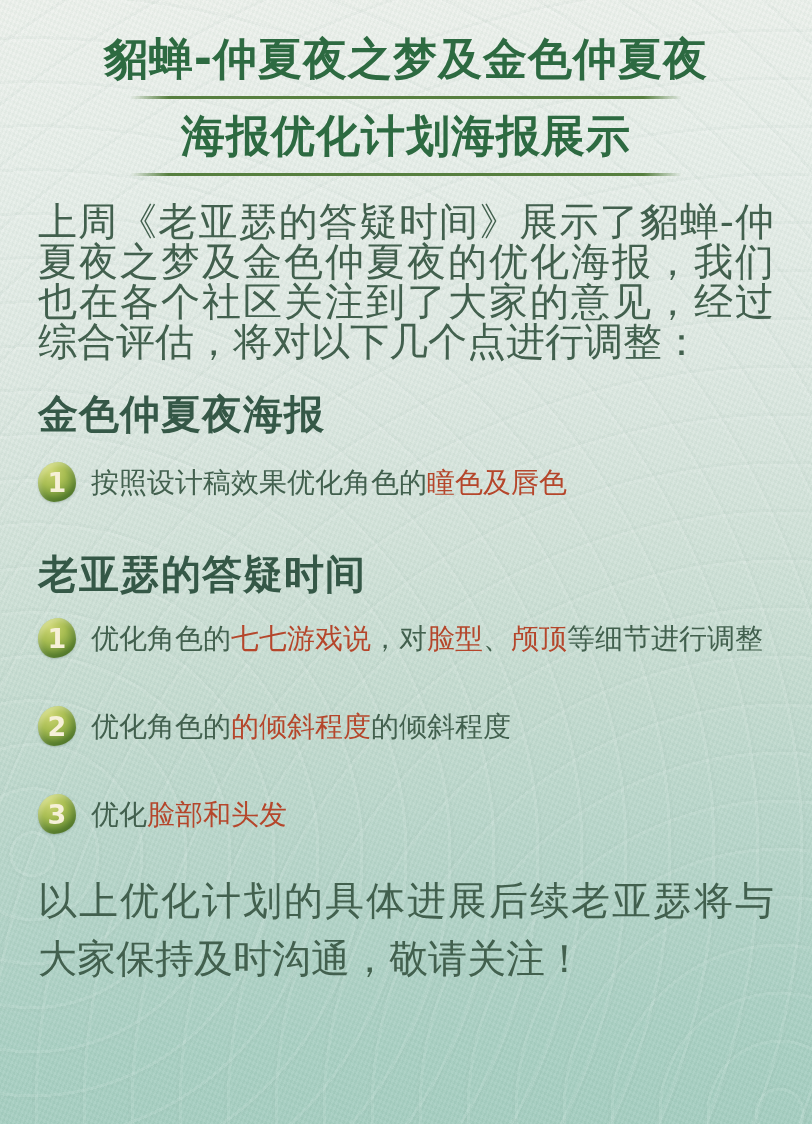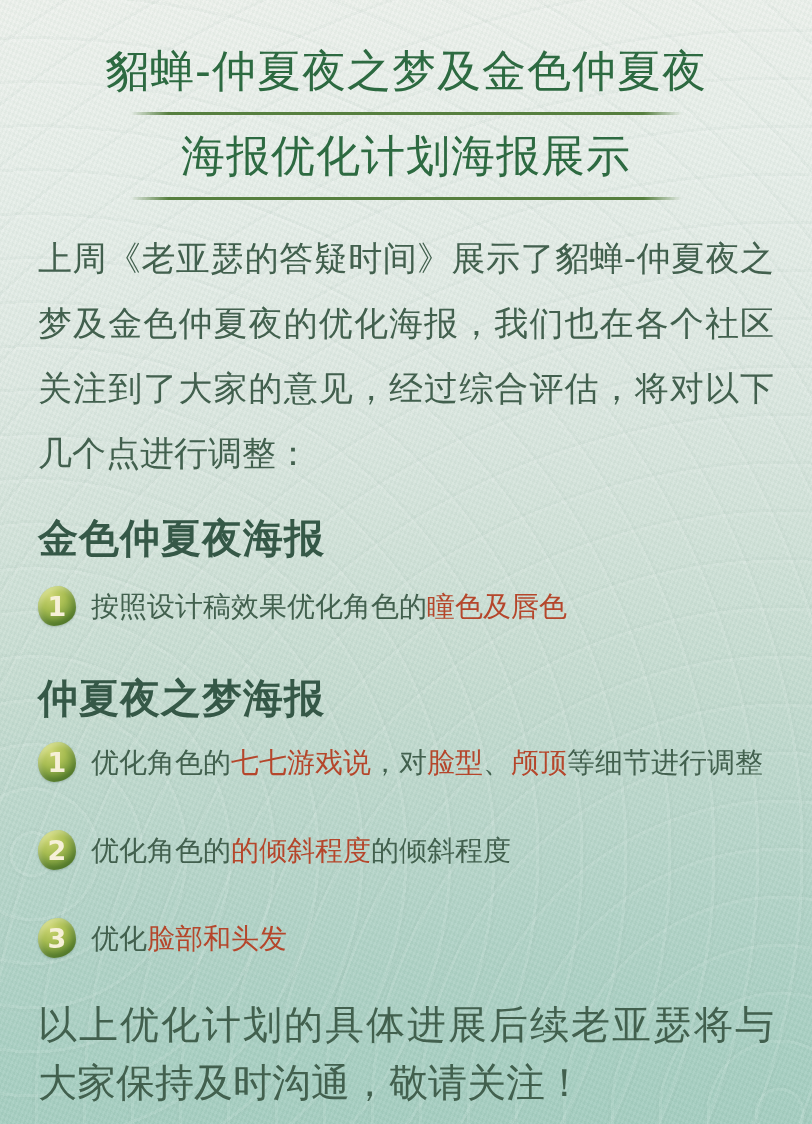--- a/index.html
+++ b/index.html
@@ -28,32 +28,32 @@
     background-image:
       repeating-radial-gradient(circle at 4% 76%, rgba(255,255,255,0) 0 20px, rgba(255,255,255,.09) 20px 23px, rgba(130,160,148,.05) 23px 26px, rgba(255,255,255,0) 26px 44px),
       repeating-radial-gradient(circle at 96% 99%, rgba(255,255,255,0) 0 22px, rgba(255,255,255,.08) 22px 25px, rgba(130,160,148,.05) 25px 28px, rgba(255,255,255,0) 28px 48px);
   }
   .content {
     position: relative; z-index: 2;
     padding: 30px 38px 0 38px;
     box-sizing: border-box;
   }
   .title-line {
-    margin: 12px; text-align: center;
-    font-size: 44px; line-height: 58px; font-weight: normal;
+    margin: 0; text-align: center;
+    font-size: 44px; line-height: 58px; font-weight: bold;
     color: #2d6a41; letter-spacing: 1px;
   }
   .rule {
     width: 552px; height: 3px; margin: 8px auto;
     border-radius: 2px;
     background: linear-gradient(90deg, rgba(86,127,63,0) 0%, #567f3f 7%, #567f3f 93%, rgba(86,127,63,0) 100%);
   }
   .intro {
     margin: 26px 0 0 0;
-    font-size: 34px; line-height: 65px;
+    font-size: 39px; line-height: 40px;
     color: #42604e; text-align: justify;
   }
   .sec-heading {
     margin: 30px 0 0 0;
     font-size: 40px; line-height: 44px; font-weight: bold;
     color: #355847; letter-spacing: 1px;
   }
   .sec-heading.sec2 { margin-top: 40px; }
   .item { display: flex; align-items: flex-start; margin-top: 18px; }
   .item.first-of-sec2 { margin-top: 14px; }
@@ -101,21 +101,21 @@
 
     <p class="intro">上周《老亚瑟的答疑时间》展示了貂蝉-仲夏夜之梦及金色仲夏夜的优化海报，我们也在各个社区关注到了大家的意见，经过综合评估，将对以下几个点进行调整：</p>
 
     <h2 class="sec-heading">金色仲夏夜海报</h2>
 
     <div class="item">
       <span class="badge">1</span>
       <p class="itext"><span>按照设计稿效果优化角色的</span><span class="em">瞳色及唇色</span></p>
     </div>
 
-    <h2 class="sec-heading sec2">仲夏夜之梦海报</h2>
+    <h2 class="sec-heading sec2">老亚瑟的答疑时间</h2>
 
     <div class="item first-of-sec2">
       <span class="badge">1</span>
       <p class="itext"><span>优化角色的</span><span class="em">七七游戏说</span><span>，对</span><span class="em">脸型</span><span>、</span><span class="em">颅顶</span><span>等细节进行调整</span></p>
     </div>
 
     <div class="item gap">
       <span class="badge">2</span>
       <p class="itext"><span>优化角色的</span><span class="em">的倾斜程度</span><span>的倾斜程度</span></p>
     </div>

